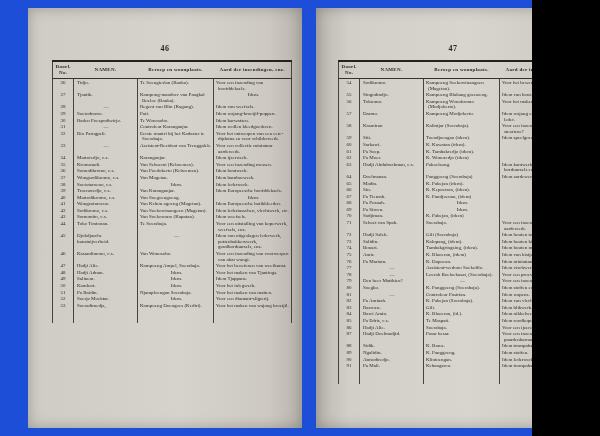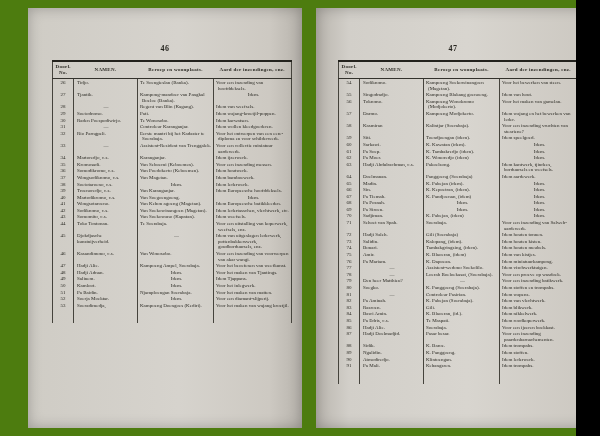--- a/index.html
+++ b/index.html
@@ -1,16 +1,16 @@
 <!DOCTYPE html>
 <html><head>
 <meta charset="utf-8">
 <style>
   html,body{margin:0;padding:0;background:#000;}
-  #canvas{position:relative;width:576px;height:436px;background:#4d7c0f;overflow:hidden;
+  #canvas{position:relative;width:532px;height:436px;background:#1d4ed8;overflow:hidden;
           font-family:"Liberation Serif","DejaVu Serif",serif;color:#26251f;}
   .page{position:absolute;top:8px;height:420px;overflow:hidden;}
   #page-left{left:28px;width:274px;
     background:linear-gradient(to right,#cfccc5 0%,#d6d3cd 55%,#cdc9c2 88%,#b7b3ac 100%);
     box-shadow:inset 0 0 14px rgba(0,0,0,.25);}
   #page-right{left:316px;width:274px;
     background:linear-gradient(to right,#b9b5ae 0%,#d2cfc9 12%,#d8d5cf 55%,#ccc8c1 100%);
     box-shadow:inset 0 0 14px rgba(0,0,0,.25);}
   .page-number{position:absolute;top:36px;left:0;right:0;text-align:center;
     font-size:8px;font-weight:bold;letter-spacing:.5px;}

